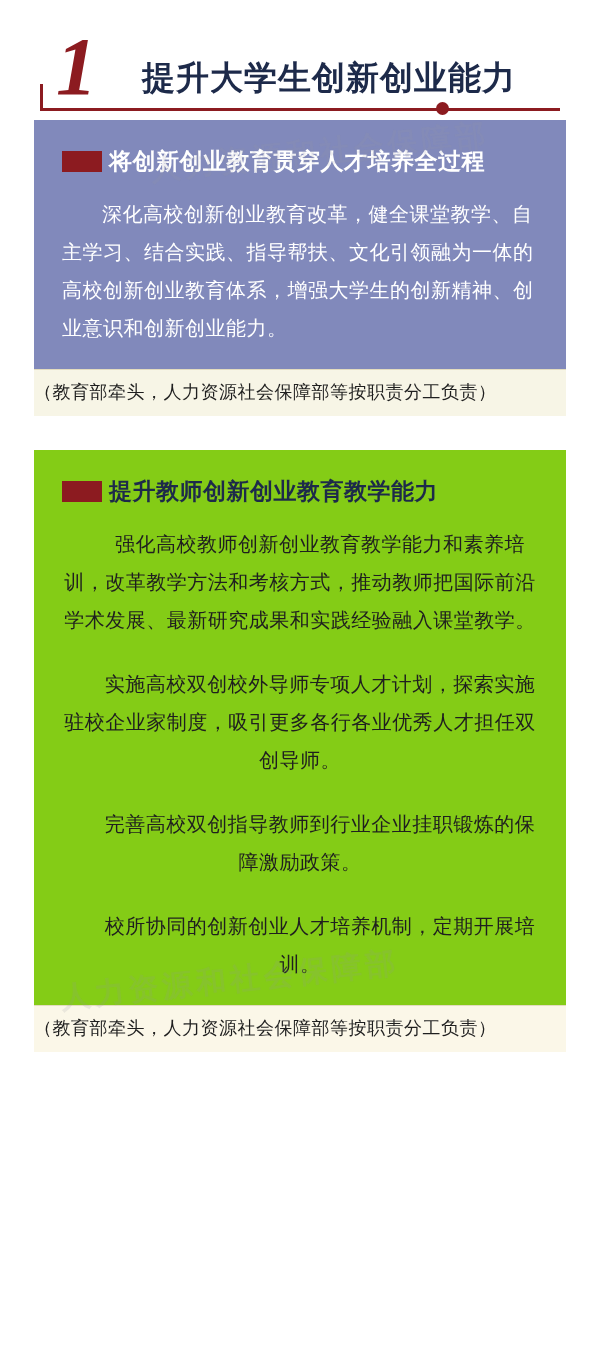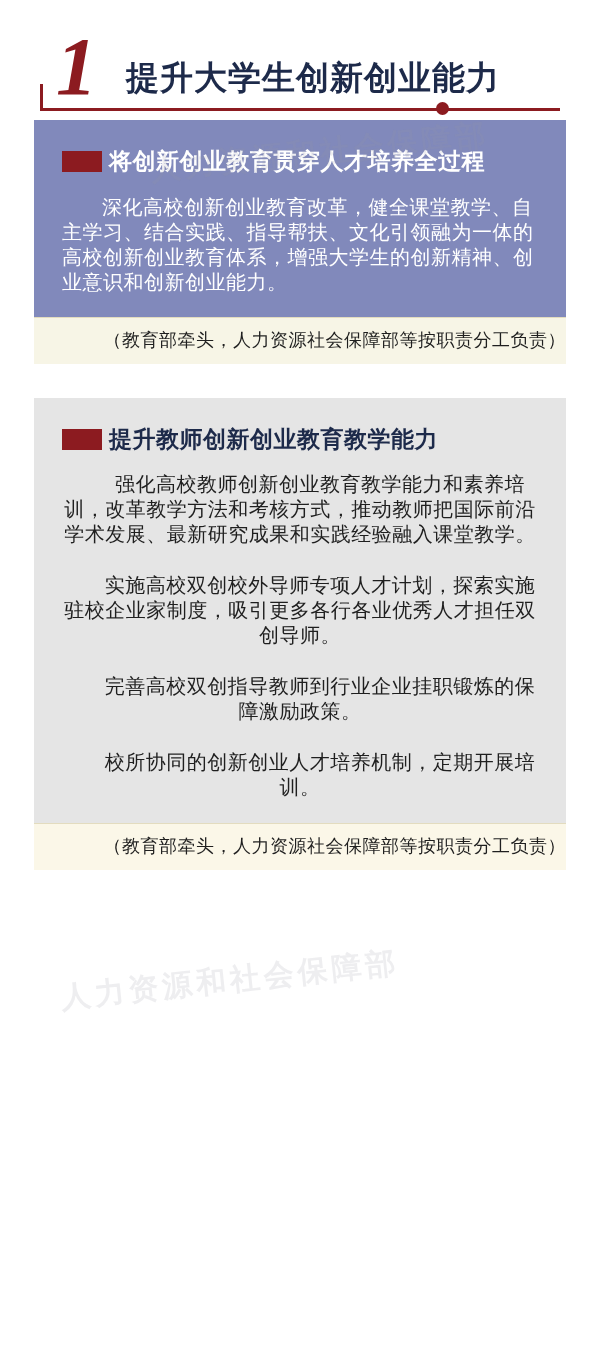--- a/index.html
+++ b/index.html
@@ -52,21 +52,21 @@
     font-size: 82px;
     line-height: 82px;
     font-weight: bold;
     color: #8c1b20;
     font-style: italic;
     font-family: "Liberation Serif", "DejaVu Serif", serif;
     letter-spacing: -2px;
   }
   .header-title {
     position: absolute;
-    left: 126px;
+    left: 142px;
     top: 56px;
     font-size: 33px;
     font-weight: bold;
     color: #1d2a4a;
     letter-spacing: 1px;
     white-space: nowrap;
   }
   .header-dot {
     position: absolute;
     left: 436px;
@@ -99,22 +99,21 @@
   }
   .card {
     position: relative;
     padding: 26px 28px 22px 28px;
     box-sizing: border-box;
   }
   .card-blue {
     background: #8189bb;
   }
   .card-cream {
-    background: #e5e5e5;
-    font-family: Liberation Mono, monospace;
+    background: #84cc16;
   }
 
   .card-title-row {
     display: flex;
     align-items: center;
     gap: 7px;
     margin-bottom: 18px;
   }
   .red-square {
     width: 40px;
@@ -126,36 +125,36 @@
     font-size: 23px;
     font-weight: bold;
     letter-spacing: 0.5px;
     white-space: nowrap;
   }
   .card-blue .card-title { color: #ffffff; }
   .card-cream .card-title { color: #1d2a4a; }
 
   .para {
     font-size: 20px;
-    line-height: 25px;
+    line-height: 38px;
     text-indent: 2em;
     margin: 0 0 26px 0;
     letter-spacing: 0.5px;
   }
   .para:last-child { margin-bottom: 0; }
   .card-blue .para { color: #ffffff; }
   .card-cream .para { color: #1f1f1f; text-align: center; }
 
   
   .footnote {
     position: relative;
     margin: 0 34px;
     background: #fbf7e8;
     border-top: 1px solid #e3dcbf;
-    text-align: right;
+    text-align: left;
     font-size: 18px;
     color: #1f1f1f;
     padding: 10px 0 12px 0;
     letter-spacing: 0.5px;
     white-space: nowrap;
   }
   .footnote-blue {
     background: #f7f5e6;
   }
 

